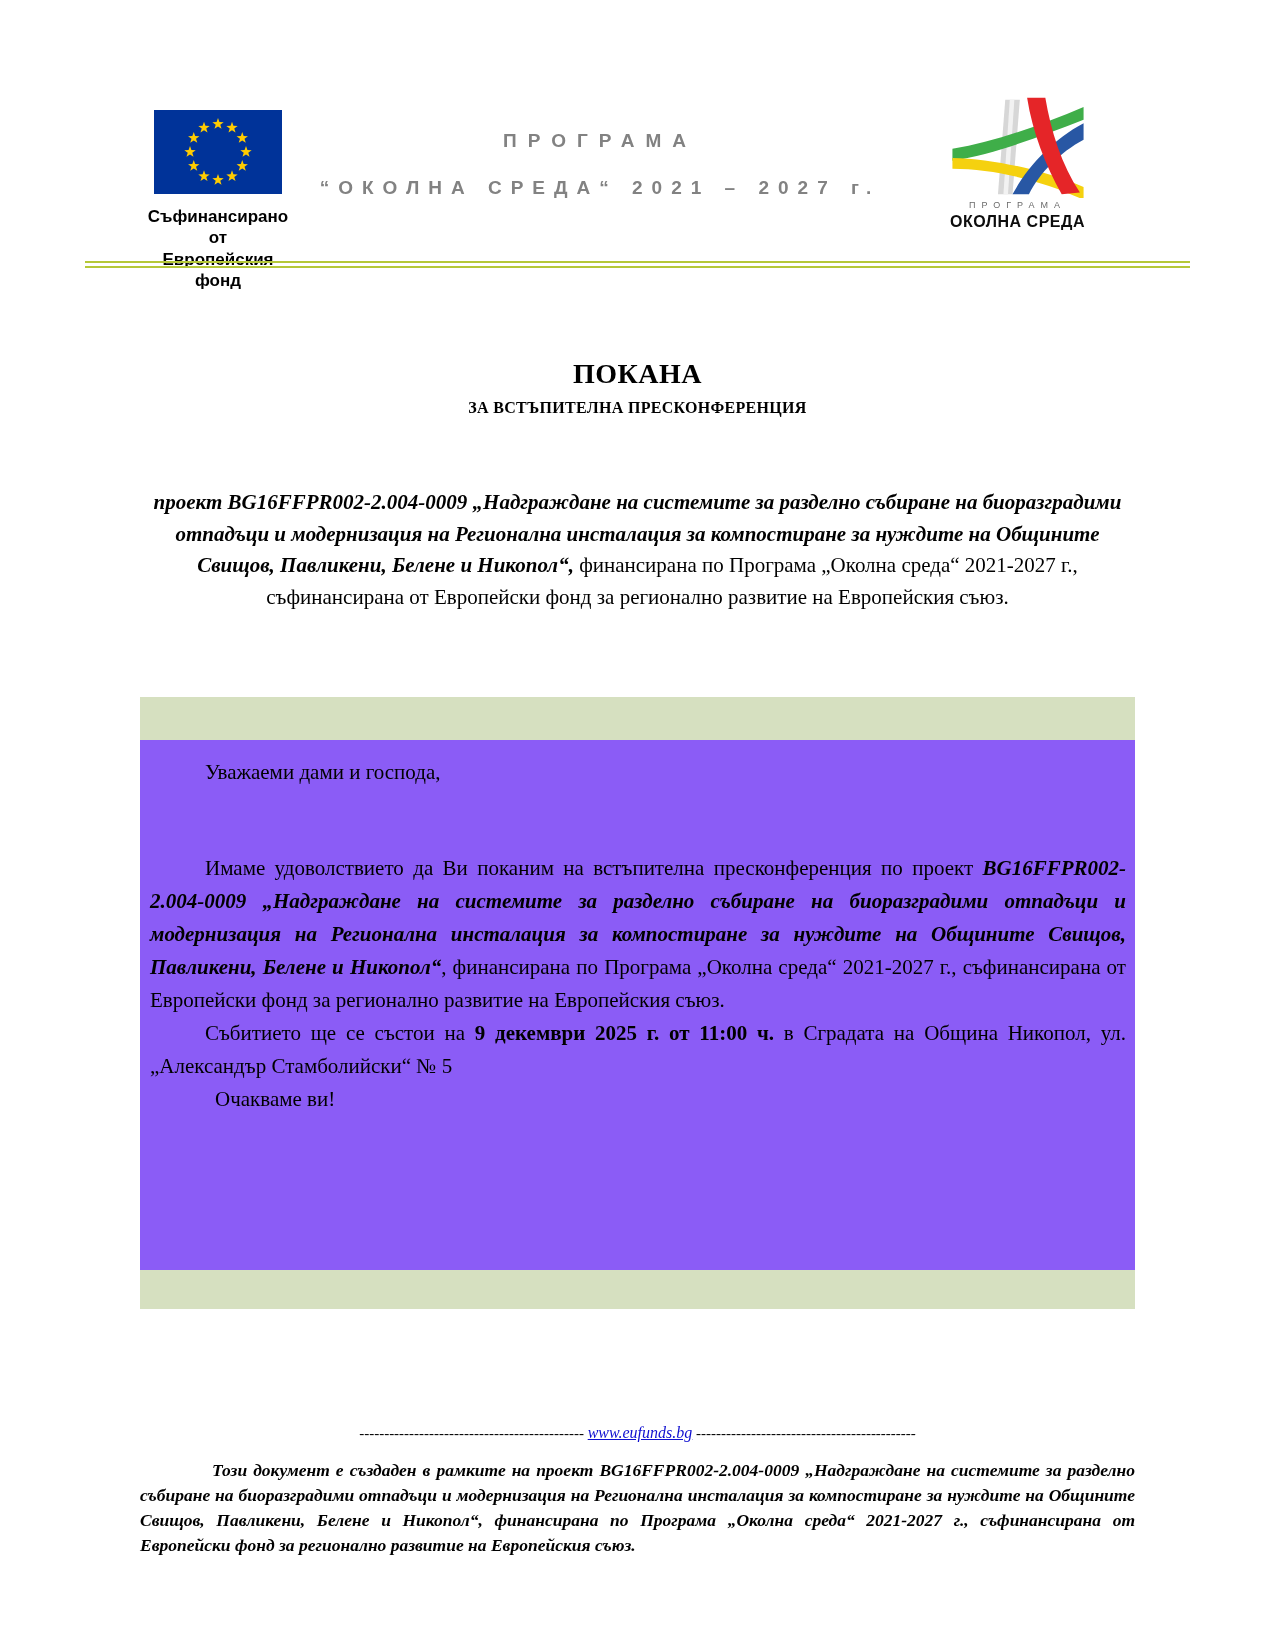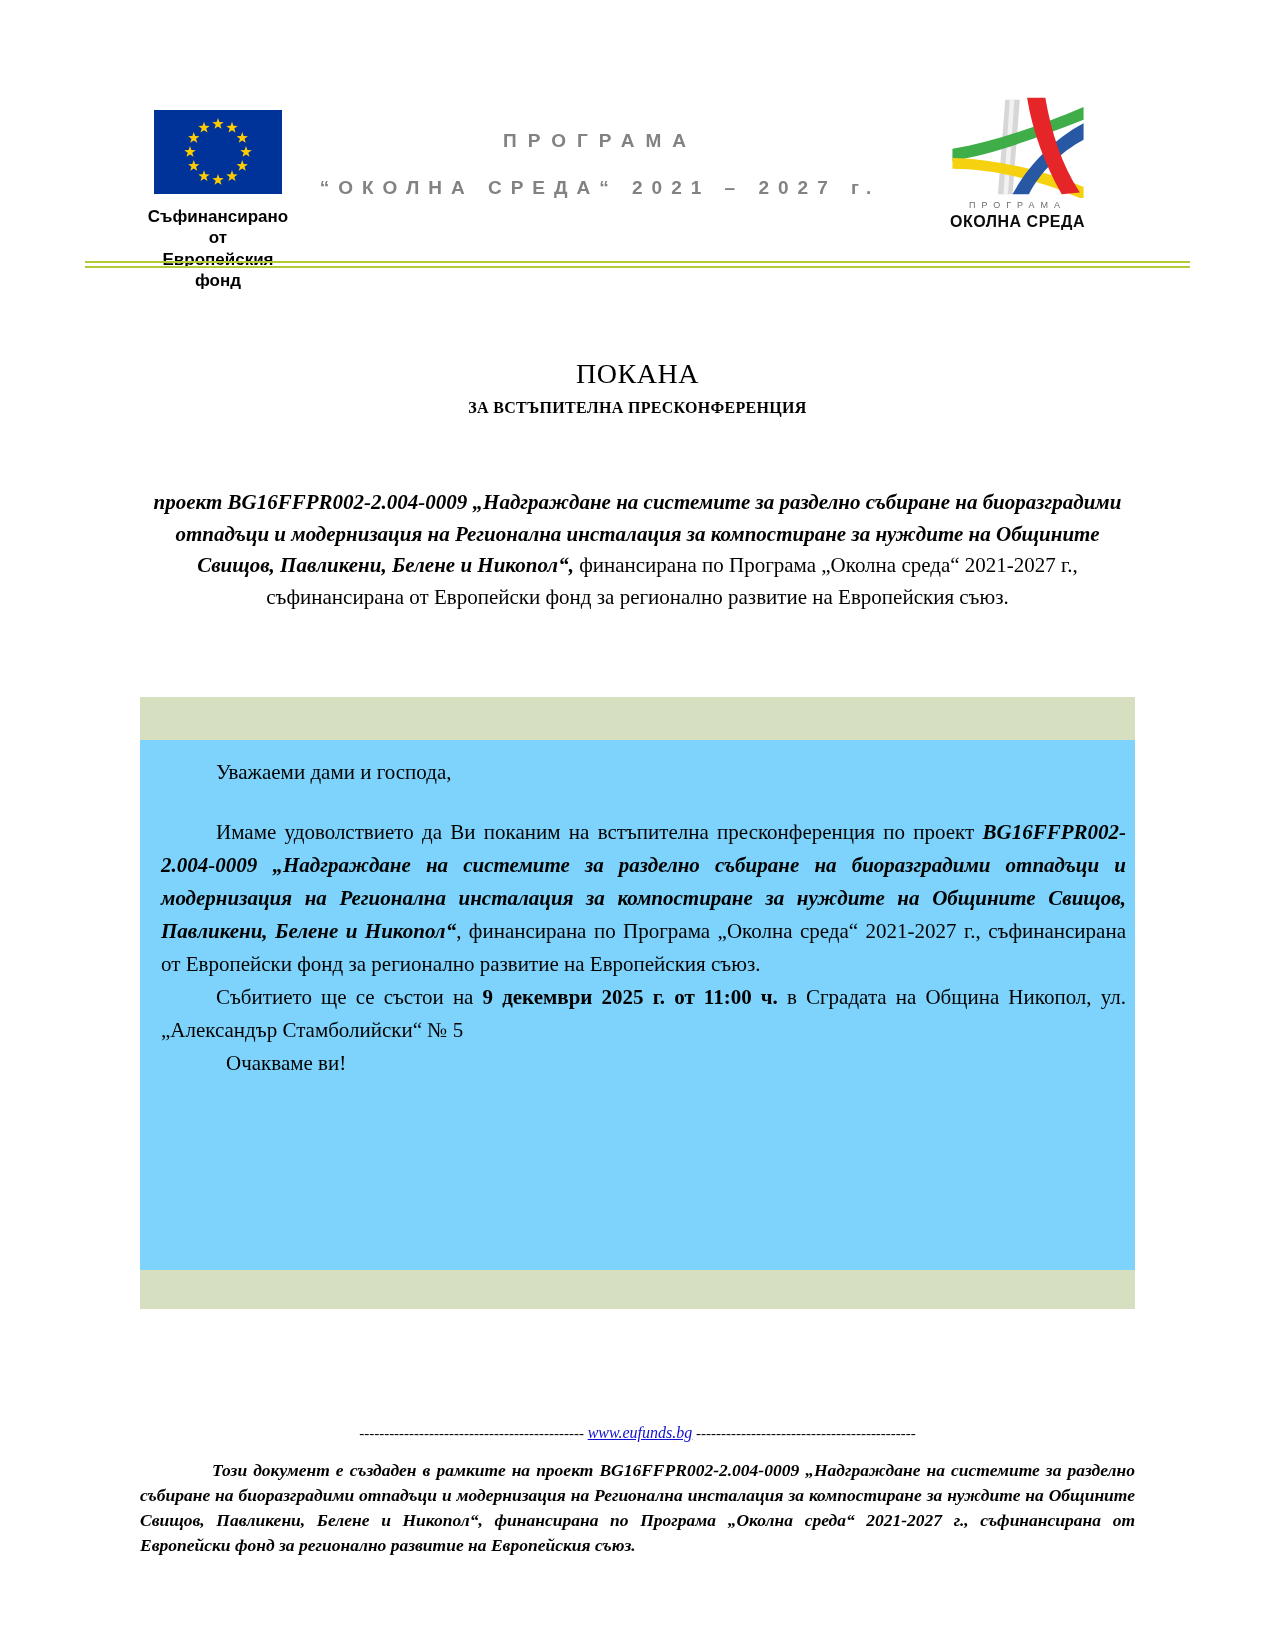--- a/index.html
+++ b/index.html
@@ -55,45 +55,45 @@
 
   .rule {
     position: absolute; top: 261px; left: 85px; width: 1105px;
     height: 7px;
     border-top: 2px solid #b5c838;
     border-bottom: 2px solid #b5c838;
   }
 
   
   .doc-title { position: absolute; top: 358px; left: 0; width: 100%; text-align: center; color: #000; }
-  .doc-title .t1 { font-size: 28px; font-weight: 400; letter-spacing: 0.5px; }
+  .doc-title .t1 { font-size: 28px; font-weight: 700; letter-spacing: 0.5px; }
   .doc-title .t2 { font-size: 16px; font-weight: 700; margin-top: 9px; letter-spacing: 0.3px; }
 
   
   .intro {
     position: absolute; top: 487px; left: 140px; width: 995px;
     font-size: 21px; line-height: 31.5px; text-align: center; color: #000;
   }
   .it { font-style: italic; font-weight: bold; }
   .bi { font-style: italic; font-weight: 700; }
   .b  { font-weight: 700; }
 
   
   .green-box { position: absolute; top: 697px; left: 140px; width: 995px; }
   .band { height: 43px; background: #d6e0c0; }
   .band.bottom { height: 39px; }
   .box-body {
-    background: #7dd3fc;
-    padding: 16px 9px 12px 21px;
+    background: #8b5cf6;
+    padding: 16px 9px 12px 10px;
     min-height: 530px;
     font-size: 21px; line-height: 33px; color: #000;
   }
   .box-body p { text-align: justify; }
   .salutation { text-indent: 55px; text-align: left !important; }
-  .p-invite { margin-top: 27px; text-indent: 55px; }
+  .p-invite { margin-top: 63px; text-indent: 55px; }
   .p-event  { text-indent: 55px; }
   .closing  { text-indent: 65px; text-align: right; }
 
   
   .footer-divider {
     position: absolute; top: 1424px; left: 0; width: 100%;
     text-align: center; font-size: 15px; color: #000;
   }
   .footer-divider a {
     color: #0f0fd0; font-style: italic; text-decoration: underline;

